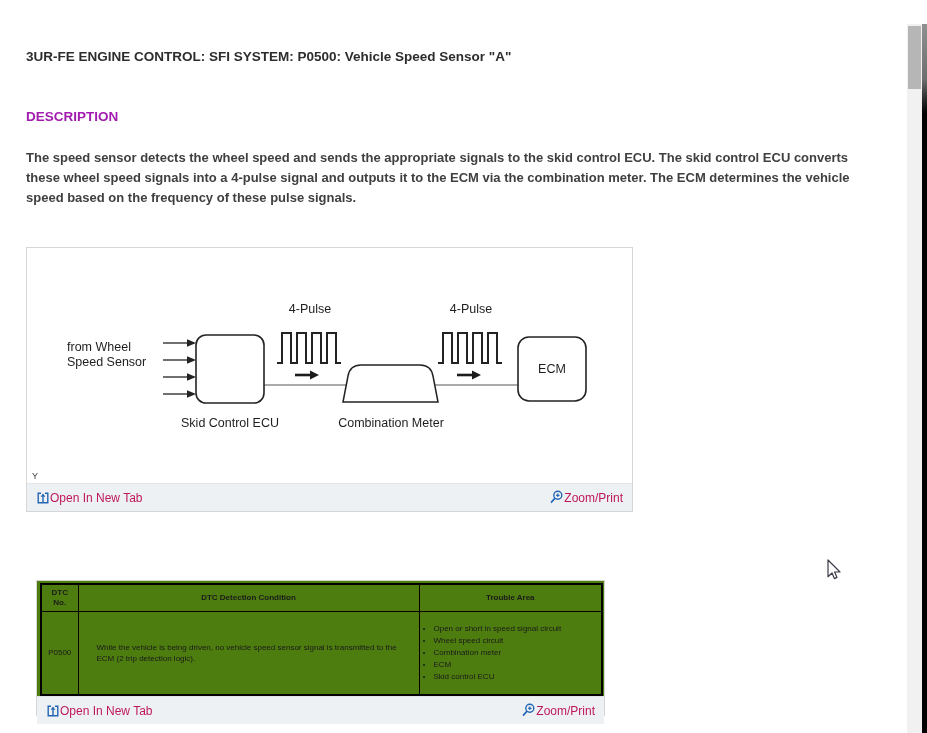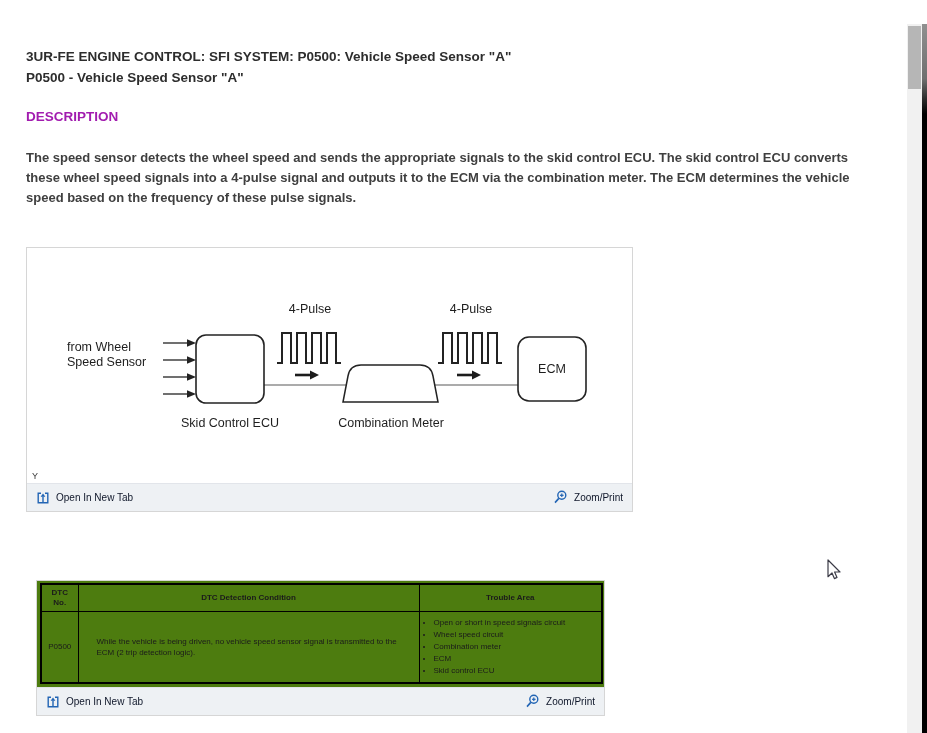--- a/index.html
+++ b/index.html
@@ -34,36 +34,36 @@
   .corner-mark {
     position: absolute; left: 5px; bottom: 2px;
     font-size: 9px; color: #3a3a3a;
   }
   .fig-footer {
     flex: 0 0 28px; background: #eef1f4; border-top: 1px solid #e2e5ea;
     display: flex; align-items: center; justify-content: space-between;
     padding: 0 9px;
   }
   .fig-link {
-    display: inline-flex; align-items: center; gap: 6px;
-    color: #0f172a; font-size: 10px; text-decoration: none; cursor: pointer;
+    display: inline-flex; align-items: center; 
+    color: #be185d; font-size: 12px; text-decoration: none; cursor: pointer;
   }
   .fig-link svg { display: block; }
   
   .diagram-svg text { font-family: "Liberation Sans", sans-serif; font-size: 12.5px; fill: #1e1e1e; }
   .wave { fill: none; stroke: #232323; stroke-width: 2px; }
   
   .table-wrap { flex: 1 1 auto; padding: 2px 0 0 3px; background: #4d7c0f; }
   table.dtc { border-collapse: collapse; table-layout: fixed; width: 561px; border: 2px solid #000; }
   table.dtc th, table.dtc td {
     border: 1px solid #000; font-size: 8px; color: #1b1b1b; vertical-align: middle;
   }
   table.dtc th { font-weight: bold; height: 27px; text-align: center; line-height: 10px; padding: 2px; }
   col.c1 { width: 37px; } col.c2 { width: 341px; } col.c3 { width: 183px; }
-  td.cell-no { text-align: center; height: 72px; }
+  td.cell-no { text-align: center; height: 84px; }
   td.cell-cond { text-align: left; padding: 2px 18px; line-height: 11px; }
   td.cell-trouble { padding: 2px 2px 2px 0; vertical-align: top; }
   td.cell-trouble ul { margin: 1px 0 0 14px; padding: 0; }
   td.cell-trouble li { line-height: 11px; margin: 0 0 1px 0; }
   
   .scrollbar {
     position: absolute; left: 907px; top: 0; width: 15px; height: 733px;
     background: #f1f1f1;
   }
   .scroll-thumb {
@@ -76,21 +76,20 @@
   }
   .cursor { position: absolute; left: 827px; top: 535px; }
 </style>
 </head>
 <body>
 
 <div class="screen">
 
   <div class="doc-title">
     <div>3UR-FE ENGINE CONTROL: SFI SYSTEM: P0500: Vehicle Speed Sensor "A"</div>
-    <div>P0500 - Vehicle Speed Sensor "A"</div>
   </div>
 
   <div class="section-heading">DESCRIPTION</div>
 
   <p class="description">The speed sensor detects the wheel speed and sends the appropriate signals to the skid control ECU. The skid control ECU converts these wheel speed signals into a 4-pulse signal and outputs it to the ECM via the combination meter. The ECM determines the vehicle speed based on the frequency of these pulse signals.</p>
 
   <div class="figure-card" id="fig1">
     <div class="fig-body">
       <svg class="diagram-svg" width="605" height="235" viewBox="0 0 605 235">
 
@@ -168,21 +167,21 @@
             <tr>
           <th>DTC No.</th>
           <th>DTC Detection Condition</th>
           <th>Trouble Area</th>
         </tr>
         <tr>
           <td class="cell-no">P0500</td>
           <td class="cell-cond">While the vehicle is being driven, no vehicle speed sensor signal is transmitted to the ECM (2 trip detection logic).</td>
           <td class="cell-trouble">
             <ul>
-              <li>Open or short in speed signals circuit</li>
+              <li>Open or short in speed signal circuit</li>
               <li>Wheel speed circuit</li>
               <li>Combination meter</li>
               <li>ECM</li>
               <li>Skid control ECU</li>
             </ul>
           </td>
         </tr>
       </tbody>
         </table>
     </div>

